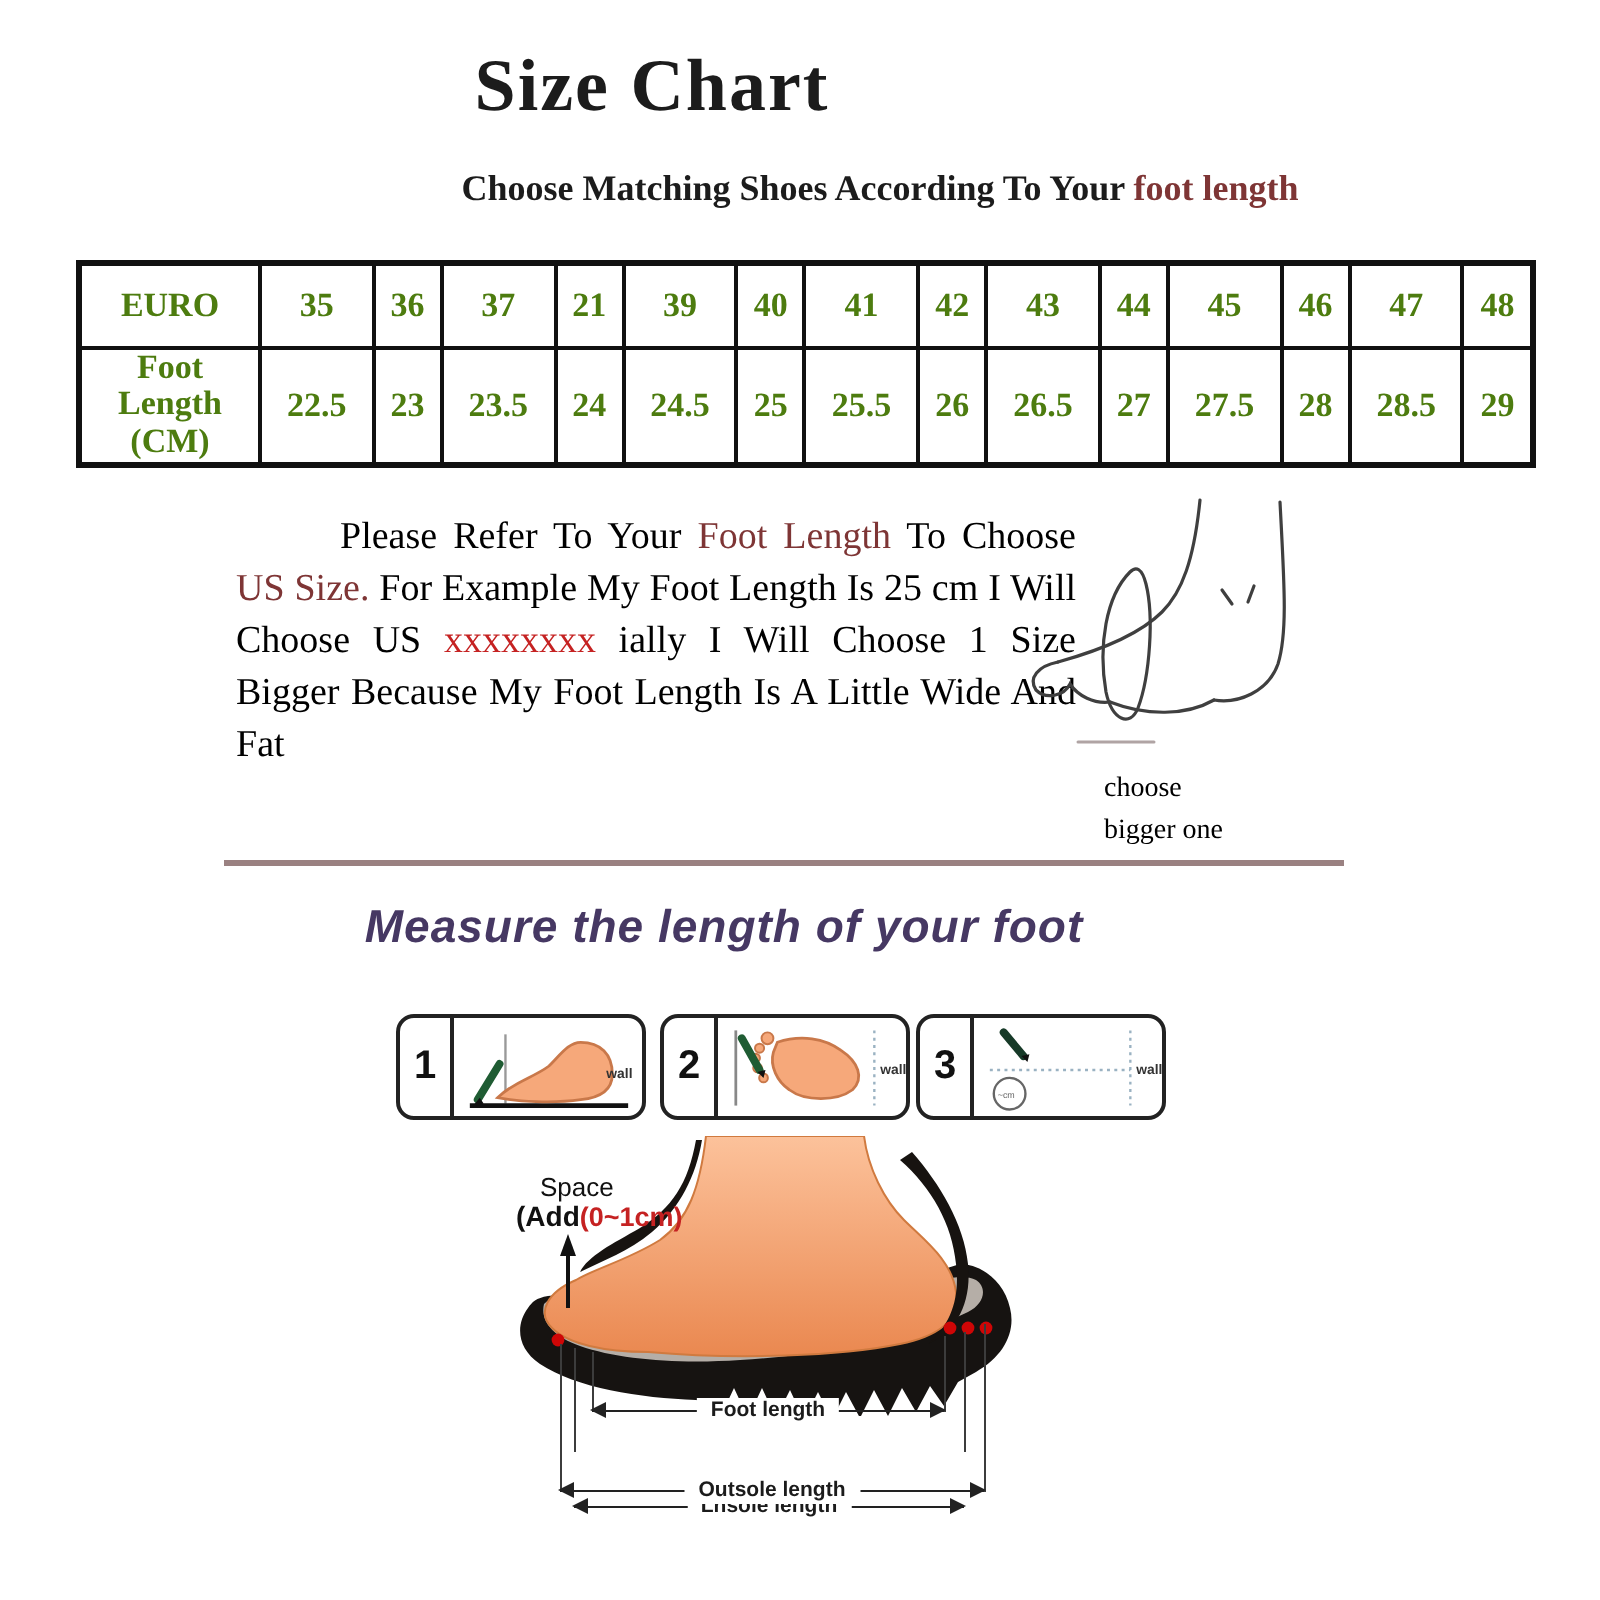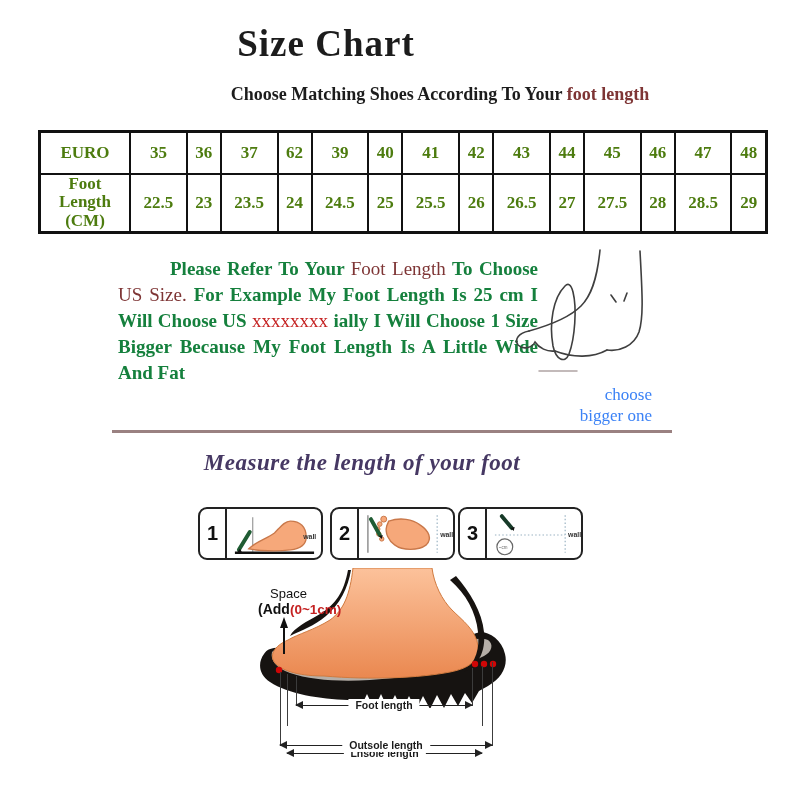--- a/index.html
+++ b/index.html
@@ -36,31 +36,31 @@
   }
   table.size tr.r1{height:42px;}
   table.size tr.r2{height:58px;}
   table.size th.rowhead{width:88px;}
   table.size th.rowhead .wrap{display:inline-block;width:64px;line-height:1.1;}
 
   
   .attention{top:256px;left:118px;width:420px;font-size:19px;line-height:26px;}
   .attention .head{color:var(--maroon);}
   .attention p{margin:0;text-align:justify;text-indent:52px;}
-  .seg-default{color:#15803d;font-weight:bold;}
+  .seg-default{color:#000000;}
   .seg-maroon{color:var(--maroon);}
   .seg-red{color:var(--red);}
 
-  .foot-note{top:384px;left:552px;width:100px;text-align:right;font-size:17px;line-height:21px;color:#3b82f6;}
+  .foot-note{top:384px;left:552px;width:100px;text-align:left;font-size:14px;line-height:21px;color:#000000;}
 
   .divider{top:430px;left:112px;width:560px;height:3px;background:var(--divider);}
 
   .measure-heading{
     top:450px;left:0;width:724px;text-align:center;
-    font-family:Liberation Serif, serif;
+    font-family:Liberation Sans, sans-serif;
     font-size:23px;font-weight:bold;font-style:italic;color:var(--purple);letter-spacing:.5px;
   }
 
   
   .step-box{
     top:507px;height:53px;width:125px;border:2.5px solid #222;border-radius:9px;
     background:#fff;display:flex;box-sizing:border-box;
   }
   .step-num{
     width:25px;border-right:2px solid #222;display:flex;align-items:center;justify-content:center;
@@ -102,21 +102,21 @@
     <span>Choose Matching Shoes According To Your </span><span class="hl">foot length</span>
   </div>
 
   <table class="size">
     <tbody>
       <tr class="r1">
         <th class="rowhead"><span class="wrap">EURO</span></th>
       <td>35</td>
           <td>36</td>
           <td>37</td>
-          <td>62</td>
+          <td>21</td>
           <td>39</td>
           <td>40</td>
           <td>41</td>
           <td>42</td>
           <td>43</td>
           <td>44</td>
           <td>45</td>
           <td>46</td>
           <td>47</td>
           <td>48</td>

